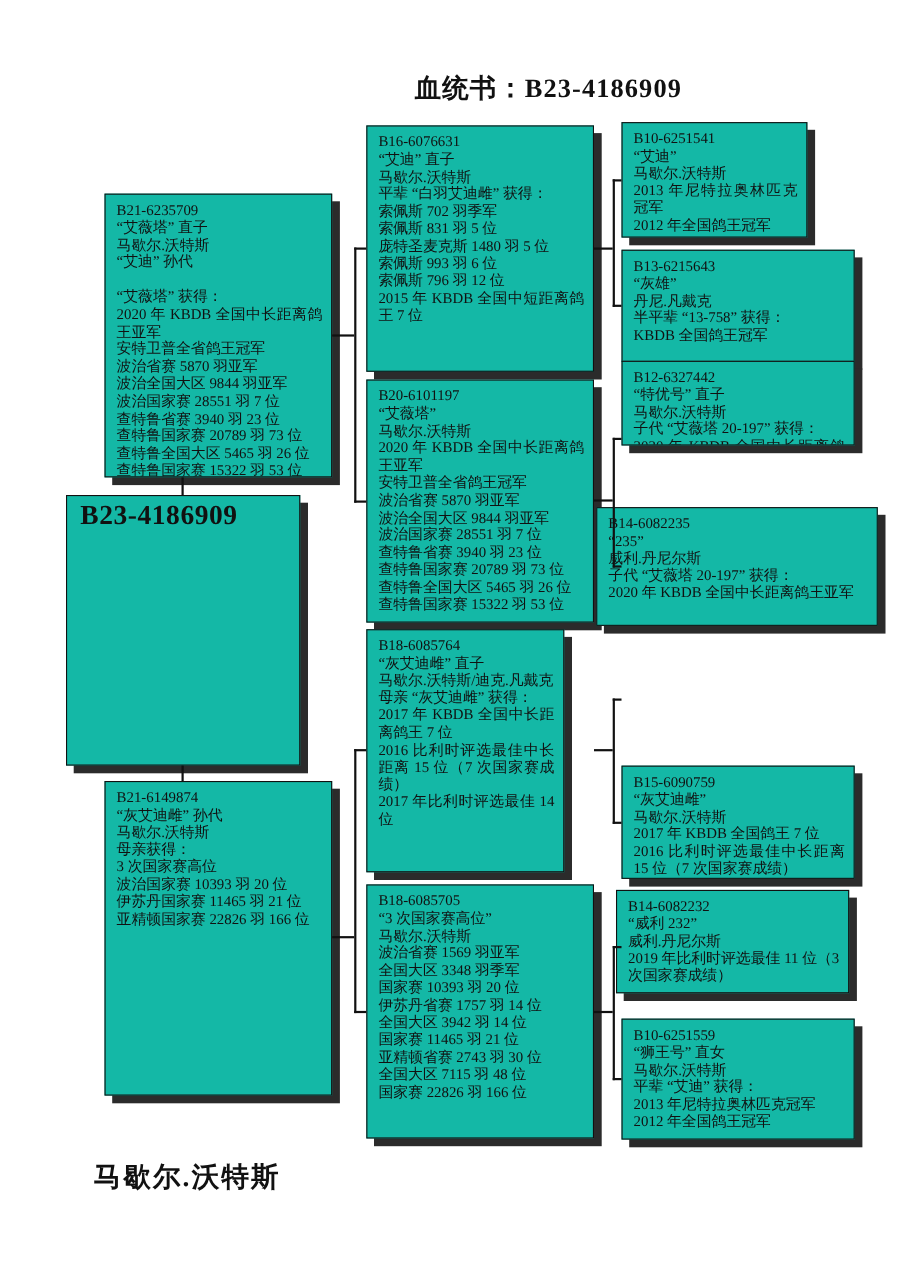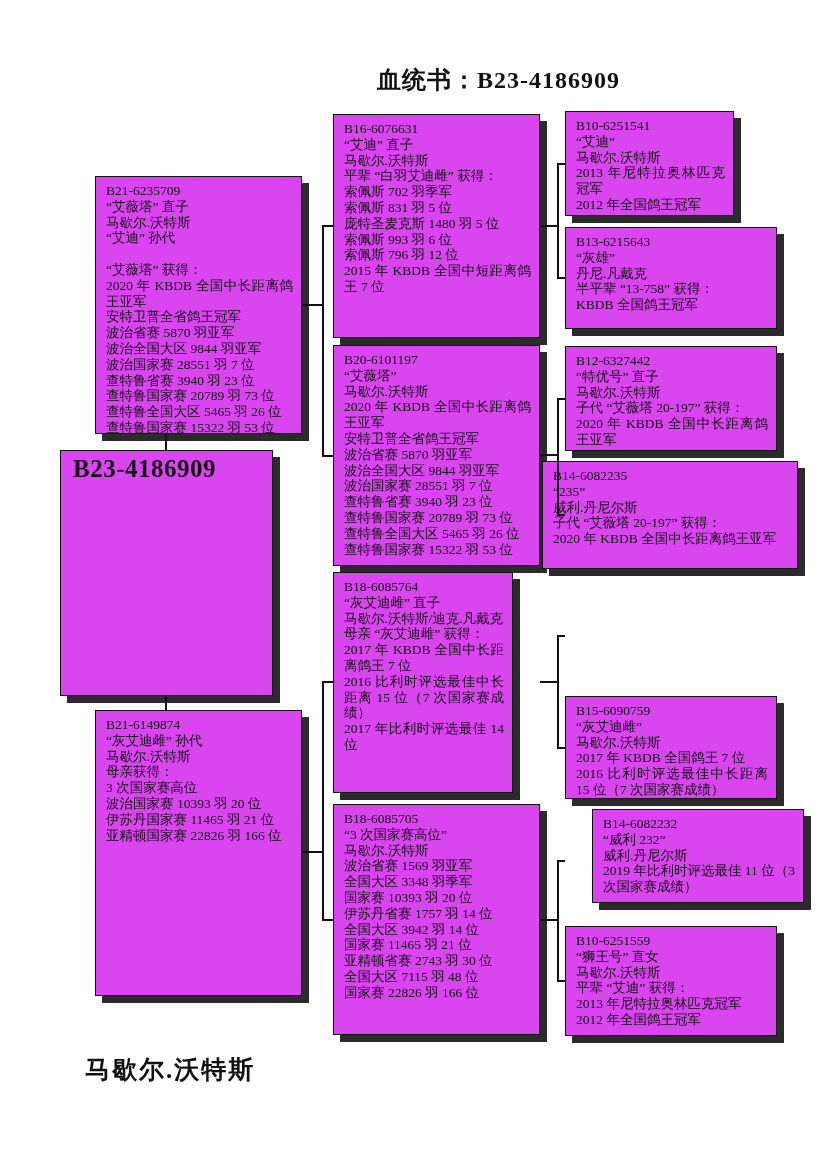--- a/index.html
+++ b/index.html
@@ -15,21 +15,21 @@
     position:absolute;left:333px;top:64px;
     font-size:24px;font-weight:bold;letter-spacing:1px;margin-left:44px;
   }
   .footer-name{
     position:absolute;left:85px;top:1053px;
     font-size:25px;font-weight:bold;letter-spacing:2px;
   }
   .box{
     position:absolute;
     box-sizing:border-box;
-    background:#d946ef;
+    background:#14b8a6;
     border:1.5px solid #111111;
     box-shadow:7px 7px 0 #2b2b2b;
     padding:6px 8px 4px 10px;
     font-size:13.5px;
     line-height:15.8px;
     overflow:hidden;
   }
   .box .line{
     text-align:justify;
     text-justify:inter-ideograph;
@@ -141,42 +141,42 @@
       <div class="line">2013 年尼特拉奥林匹克冠军</div>
       <div class="line">2012 年全国鸽王冠军</div>
     </div>
   <div class="box" style="left:565px;top:227px;width:212px;height:102px">
       <div class="line">B13-6215643</div>
       <div class="line">“灰雄”</div>
       <div class="line">丹尼.凡戴克</div>
       <div class="line">半平辈 “13-758” 获得：</div>
       <div class="line">KBDB 全国鸽王冠军</div>
     </div>
-  <div class="box" style="left:565px;top:346px;width:212px;height:105px">
+  <div class="box" style="left:565px;top:328px;width:212px;height:77px">
       <div class="line">B12-6327442</div>
       <div class="line">“特优号” 直子</div>
       <div class="line">马歇尔.沃特斯</div>
       <div class="line">子代 “艾薇塔 20-197” 获得：</div>
       <div class="line">2020 年 KBDB 全国中长距离鸽王亚军</div>
     </div>
   <div class="box" style="left:542px;top:461px;width:256px;height:108px">
       <div class="line">B14-6082235</div>
       <div class="line">“235”</div>
       <div class="line">威利.丹尼尔斯</div>
       <div class="line">子代 “艾薇塔 20-197” 获得：</div>
       <div class="line">2020 年 KBDB 全国中长距离鸽王亚军</div>
     </div>
   <div class="box" style="left:565px;top:696px;width:212px;height:103px">
       <div class="line">B15-6090759</div>
       <div class="line">“灰艾迪雌”</div>
       <div class="line">马歇尔.沃特斯</div>
       <div class="line">2017 年 KBDB 全国鸽王 7 位</div>
       <div class="line">2016 比利时评选最佳中长距离 15 位（7 次国家赛成绩）</div>
     </div>
-  <div class="box" style="left:592px;top:809px;width:212px;height:94px">
+  <div class="box" style="left:560px;top:809px;width:212px;height:94px">
       <div class="line">B14-6082232</div>
       <div class="line">“威利 232”</div>
       <div class="line">威利.丹尼尔斯</div>
       <div class="line">2019 年比利时评选最佳 11 位（3 次国家赛成绩）</div>
     </div>
   <div class="box" style="left:565px;top:926px;width:212px;height:110px">
       <div class="line">B10-6251559</div>
       <div class="line">“狮王号” 直女</div>
       <div class="line">马歇尔.沃特斯</div>
       <div class="line">平辈 “艾迪” 获得：</div>

